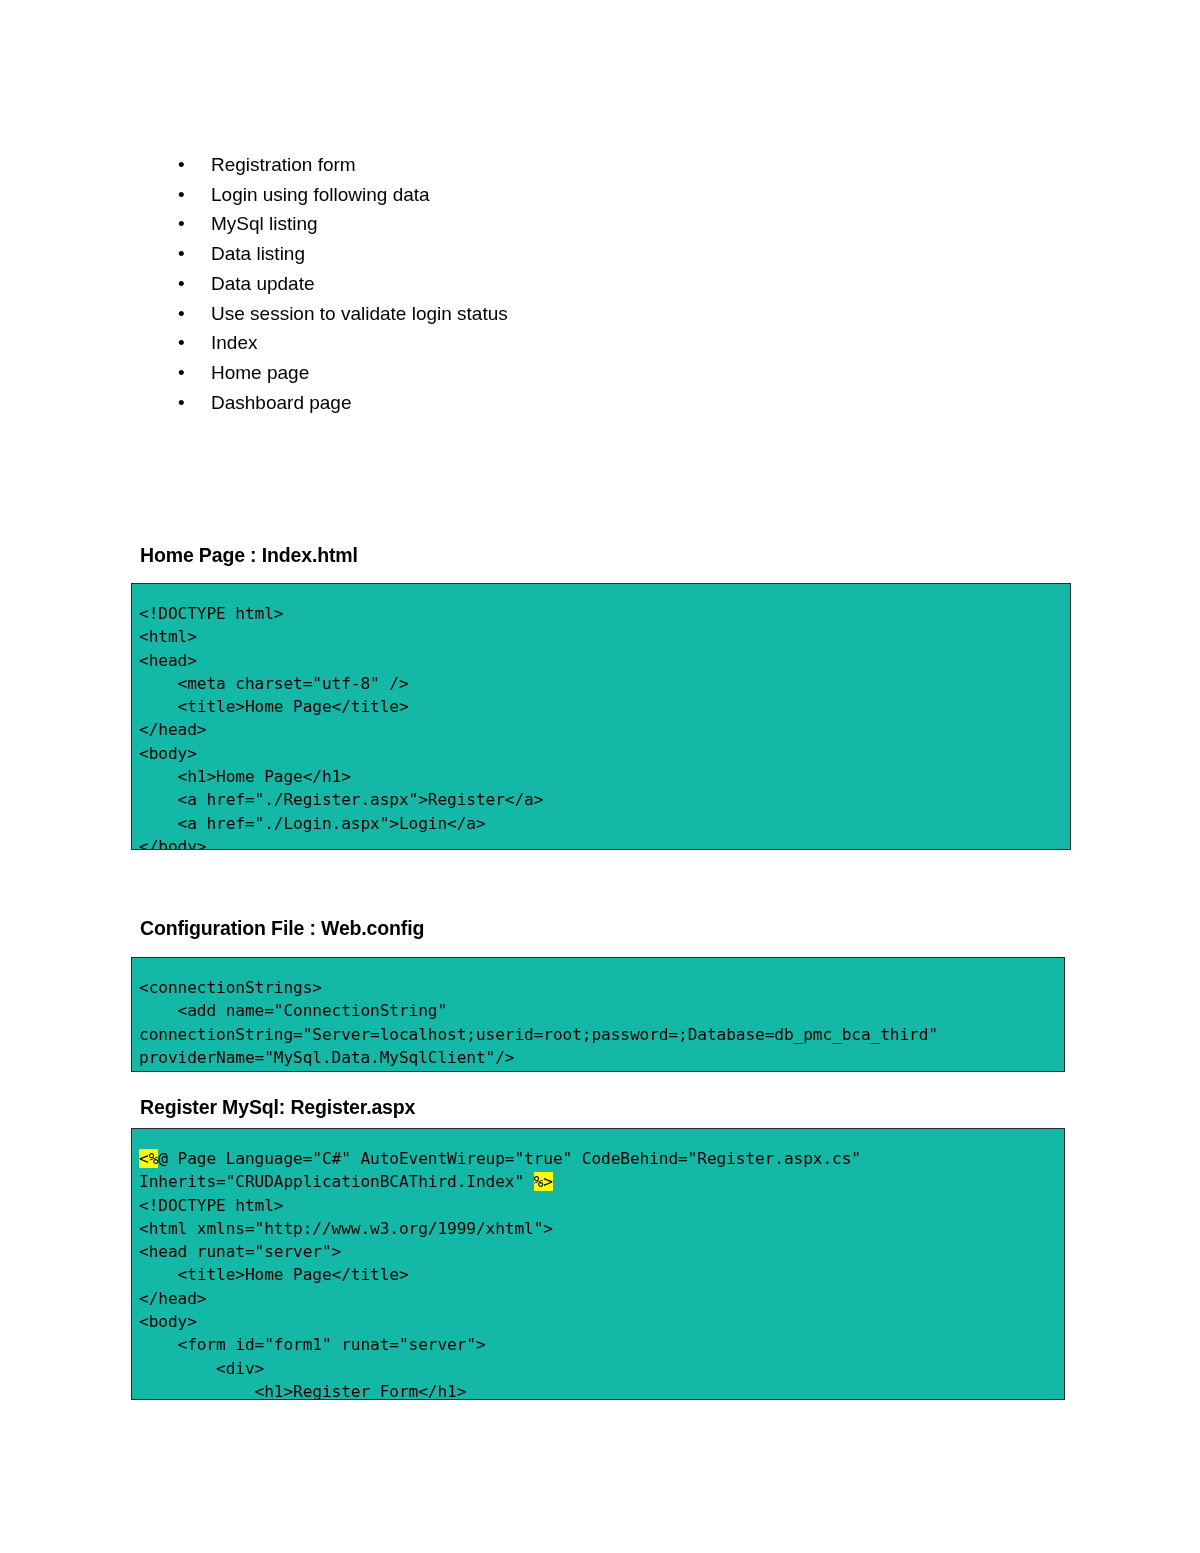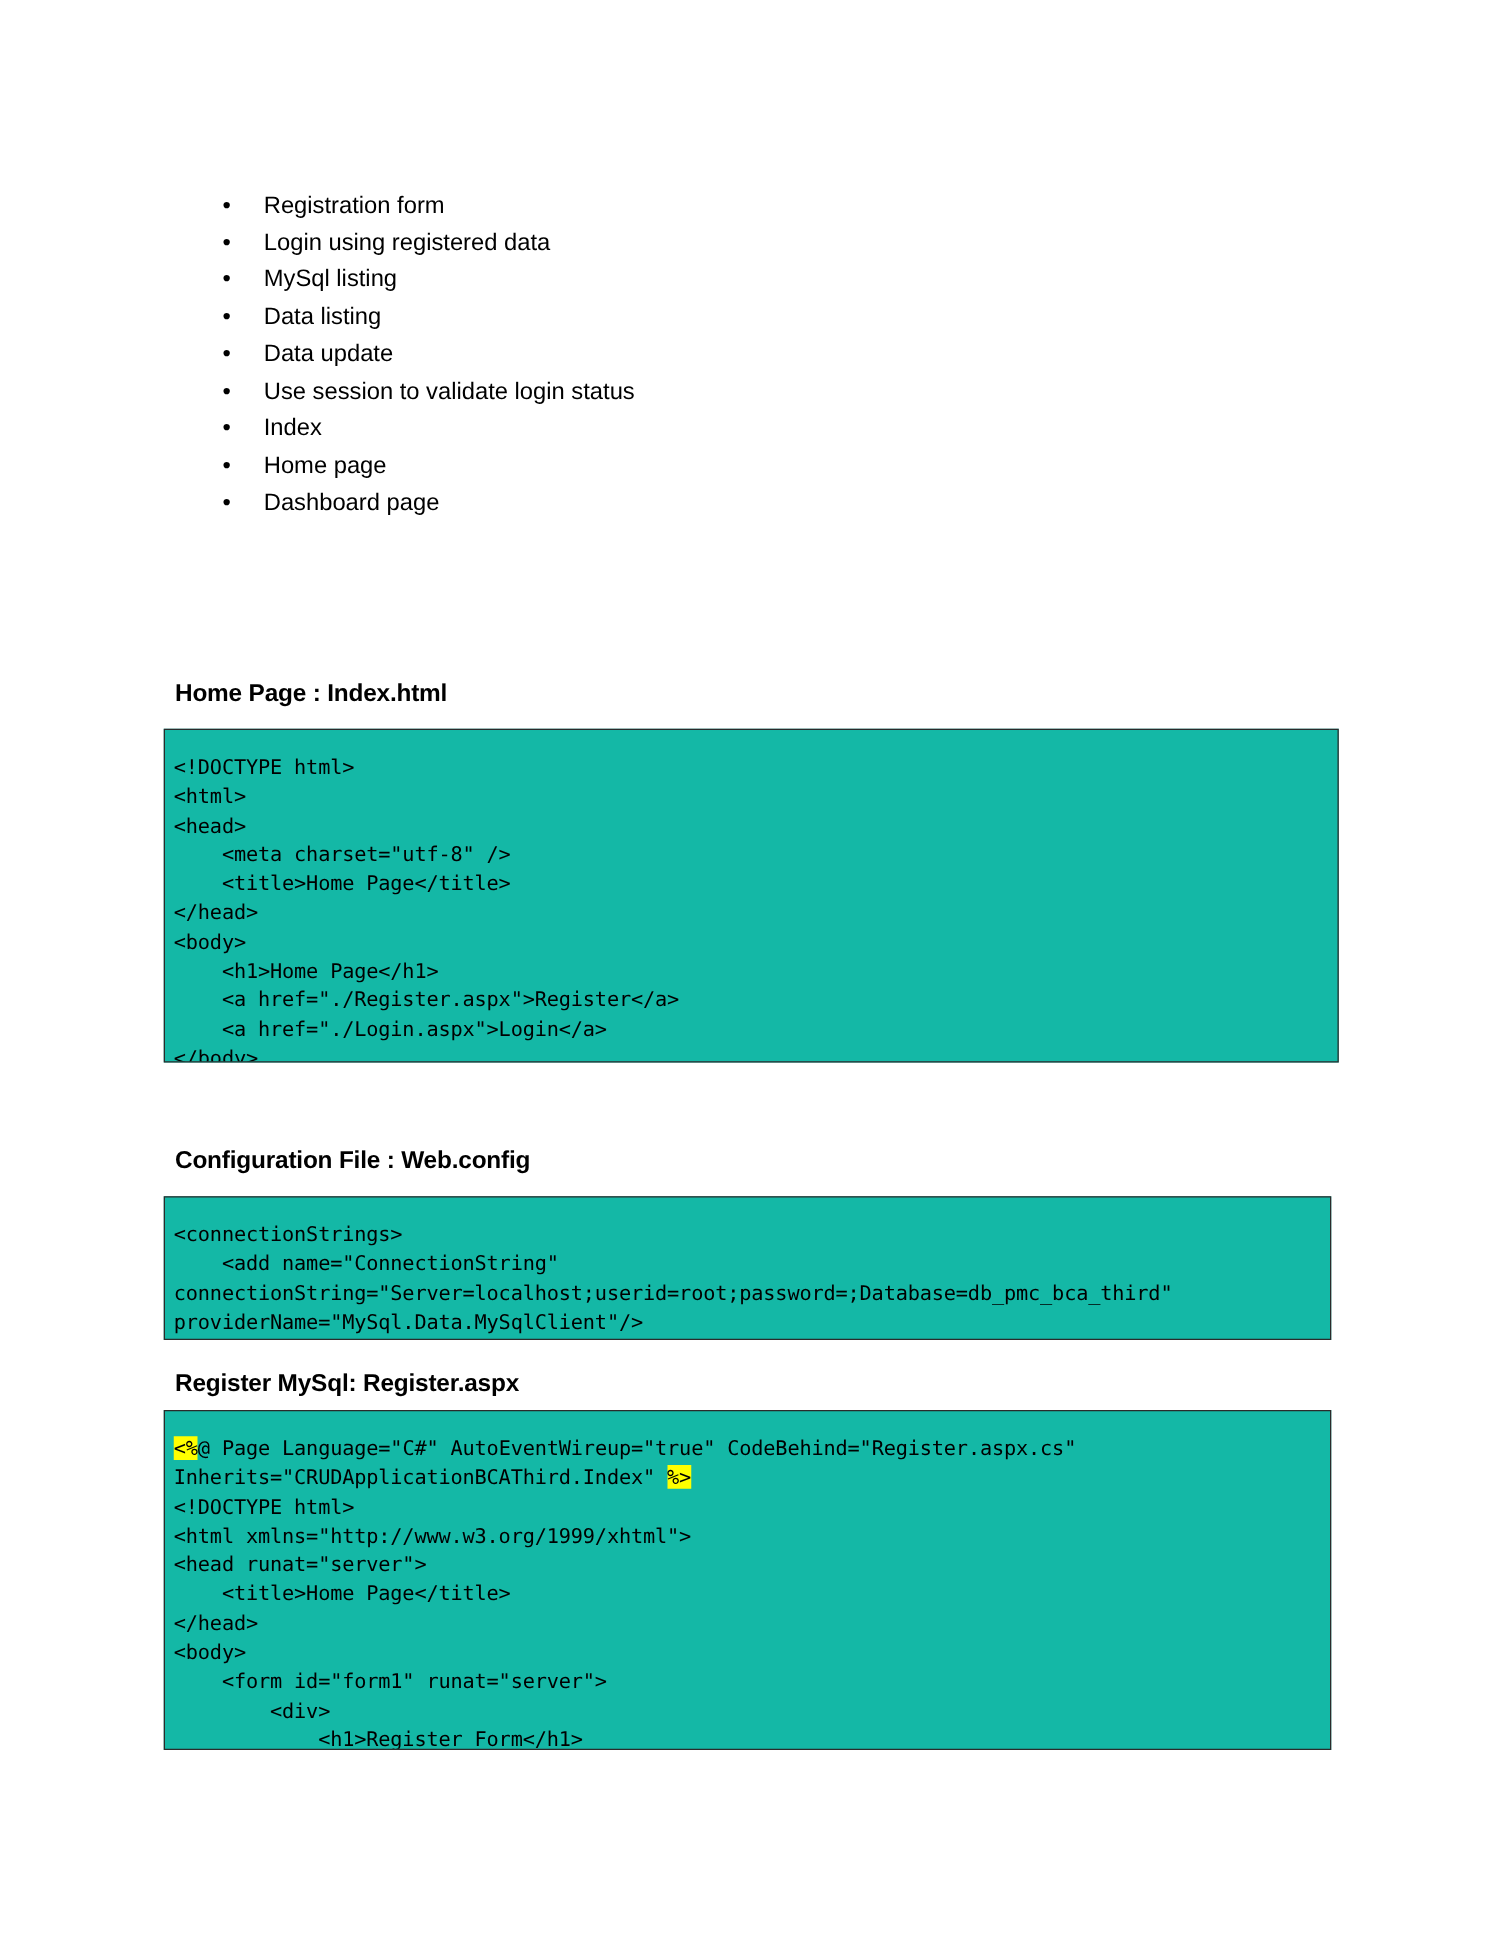--- a/index.html
+++ b/index.html
@@ -110,21 +110,21 @@
     <p class="intro">
     </p>
 
     <ul class="req-list">
       <li>
         <span class="bullet">•</span>
         <span>Registration form</span>
       </li>
       <li>
         <span class="bullet">•</span>
-        <span>Login using registered data</span>
+        <span>Login using following data</span>
       </li>
       <li>
         <span class="bullet">•</span>
         <span>MySql listing</span>
       </li>
       <li>
         <span class="bullet">•</span>
         <span>Data listing</span>
       </li>
       <li>

